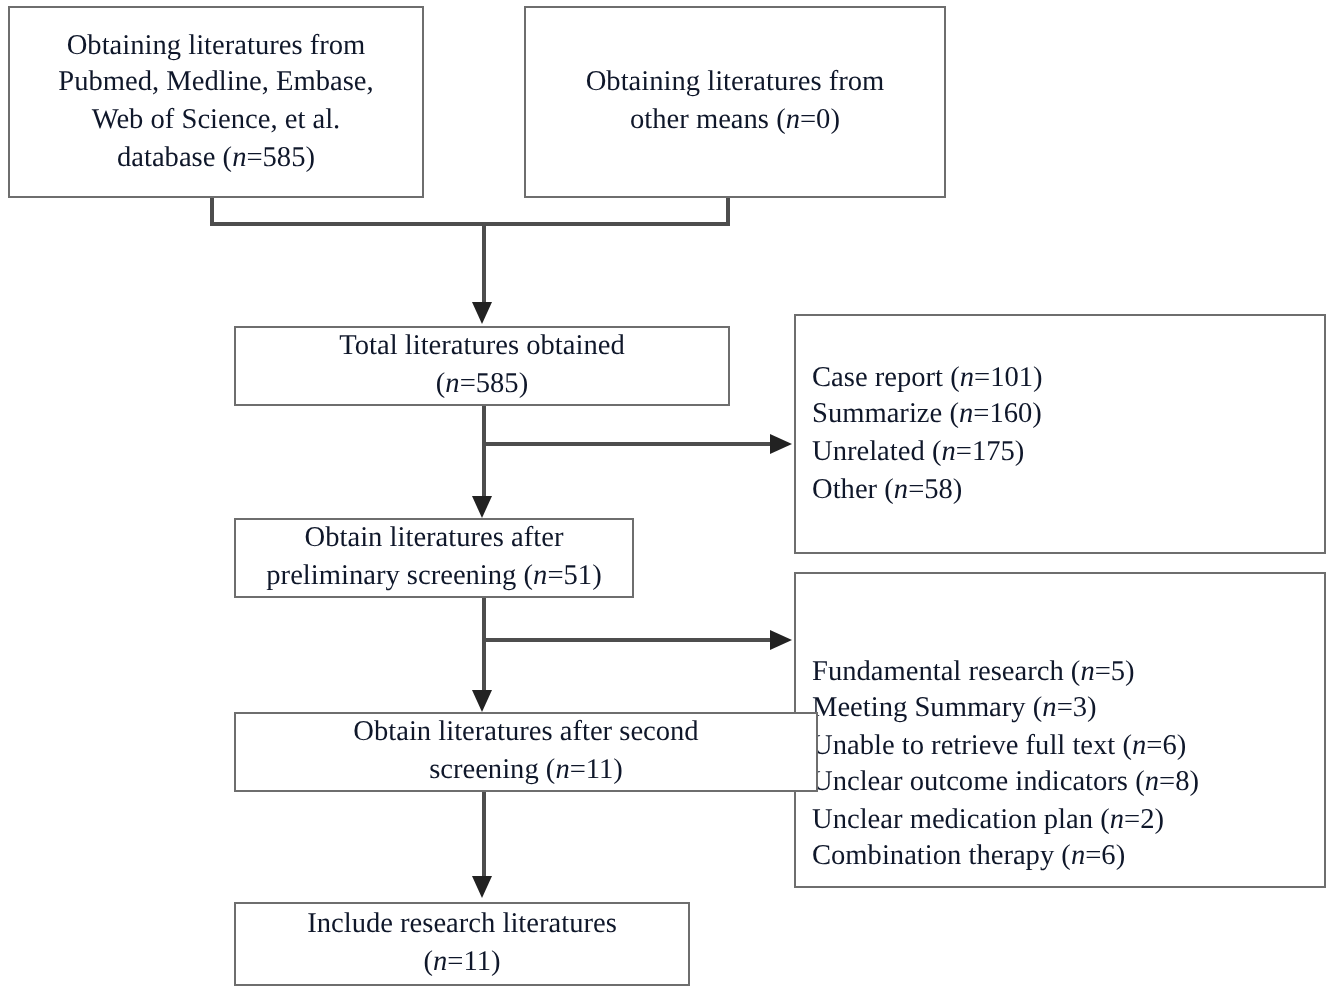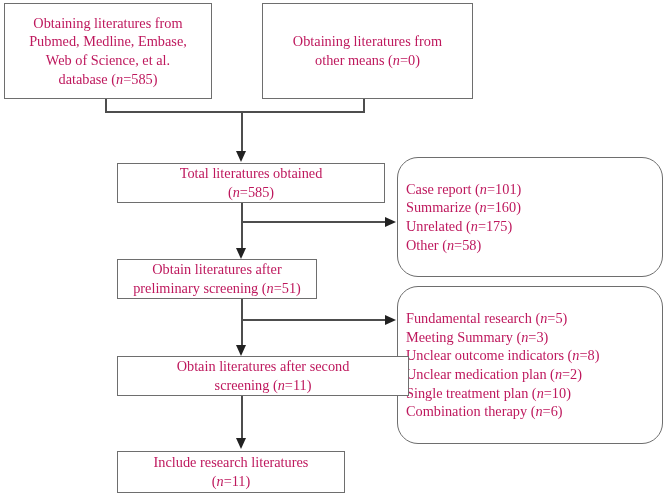--- a/index.html
+++ b/index.html
@@ -21,29 +21,28 @@
     position: absolute;
     box-sizing: border-box;
     border: 1.4px solid #6e6e6e;
     background: #ffffff;
     display: flex;
     align-items: center;
     justify-content: center;
     text-align: center;
     font-size: 14.3px;
     line-height: 1.30;
-    color: #be185d;
+    color: #0f172a;
     padding: 2px 6px;
   }
   .box .inner { width: 100%; }
   .box-left {
     text-align: left;
     align-items: center;
     justify-content: flex-start;
-    border-radius: 21px;
   }
   .box-left .inner { text-align: left; }
   .line {
     position: absolute;
     background: #4d4d4d;
   }
   .vline { width: 1.6px; }
   .hline { height: 1.6px; }
   .arrow-down {
     position: absolute;
@@ -84,21 +83,21 @@
       <span>other means (</span><span class="em">n</span><span>=0)</span>
     </div>
   </div>
 
   <div class="line vline" style="left:105px; top:99px; height:13px;"></div>
   <div class="line vline" style="left:363px; top:99px; height:13px;"></div>
   <div class="line hline" style="left:105px; top:111px; width:260px;"></div>
   <div class="line vline" style="left:241px; top:111px; height:42px;"></div>
   <div class="arrow-down" style="left:236px; top:151px;"></div>
 
-  <div class="box" style="left:117px; top:163px; width:268px; height:40px;">
+  <div class="box" style="left:117px; top:163px; width:248px; height:40px;">
     <div class="inner">
       <span>Total literatures obtained</span><br>
       <span>(</span><span class="em">n</span><span>=585)</span>
     </div>
   </div>
 
   <div class="line vline" style="left:241px; top:203px; height:47px;"></div>
   <div class="line hline" style="left:241px; top:221px; width:146px;"></div>
   <div class="arrow-right" style="left:385px; top:216.5px;"></div>
   <div class="arrow-down" style="left:236px; top:248px;"></div>
@@ -117,27 +116,27 @@
       <span>Obtain literatures after</span><br>
       <span>preliminary screening (</span><span class="em">n</span><span>=51)</span>
     </div>
   </div>
 
   <div class="line vline" style="left:241px; top:299px; height:48px;"></div>
   <div class="line hline" style="left:241px; top:319px; width:146px;"></div>
   <div class="arrow-right" style="left:385px; top:314.5px;"></div>
   <div class="arrow-down" style="left:236px; top:345px;"></div>
 
-  <div class="box box-left" style="left:397px; top:286px; width:266px; height:158px; padding:5px 0 5px 8px;">
+  <div class="box box-left" style="left:397px; top:286px; width:266px; height:158px; padding:5px 0 5px 8px;align-items:flex-end;">
     <div class="inner">
       <span class="li"><span>Fundamental research</span><span> (</span><span class="em">n</span><span>=5)</span></span>
       <span class="li"><span>Meeting Summary</span><span> (</span><span class="em">n</span><span>=3)</span></span>
+      <span class="li"><span>Unable to retrieve full text</span><span> (</span><span class="em">n</span><span>=6)</span></span>
       <span class="li"><span>Unclear outcome indicators</span><span> (</span><span class="em">n</span><span>=8)</span></span>
       <span class="li"><span>Unclear medication plan</span><span> (</span><span class="em">n</span><span>=2)</span></span>
-      <span class="li"><span>Single treatment plan</span><span> (</span><span class="em">n</span><span>=10)</span></span>
       <span class="li"><span>Combination therapy</span><span> (</span><span class="em">n</span><span>=6)</span></span>
     </div>
   </div>
 
   <div class="box" style="left:117px; top:356px; width:292px; height:40px;">
     <div class="inner">
       <span>Obtain literatures after second</span><br>
       <span>screening (</span><span class="em">n</span><span>=11)</span>
     </div>
   </div>

